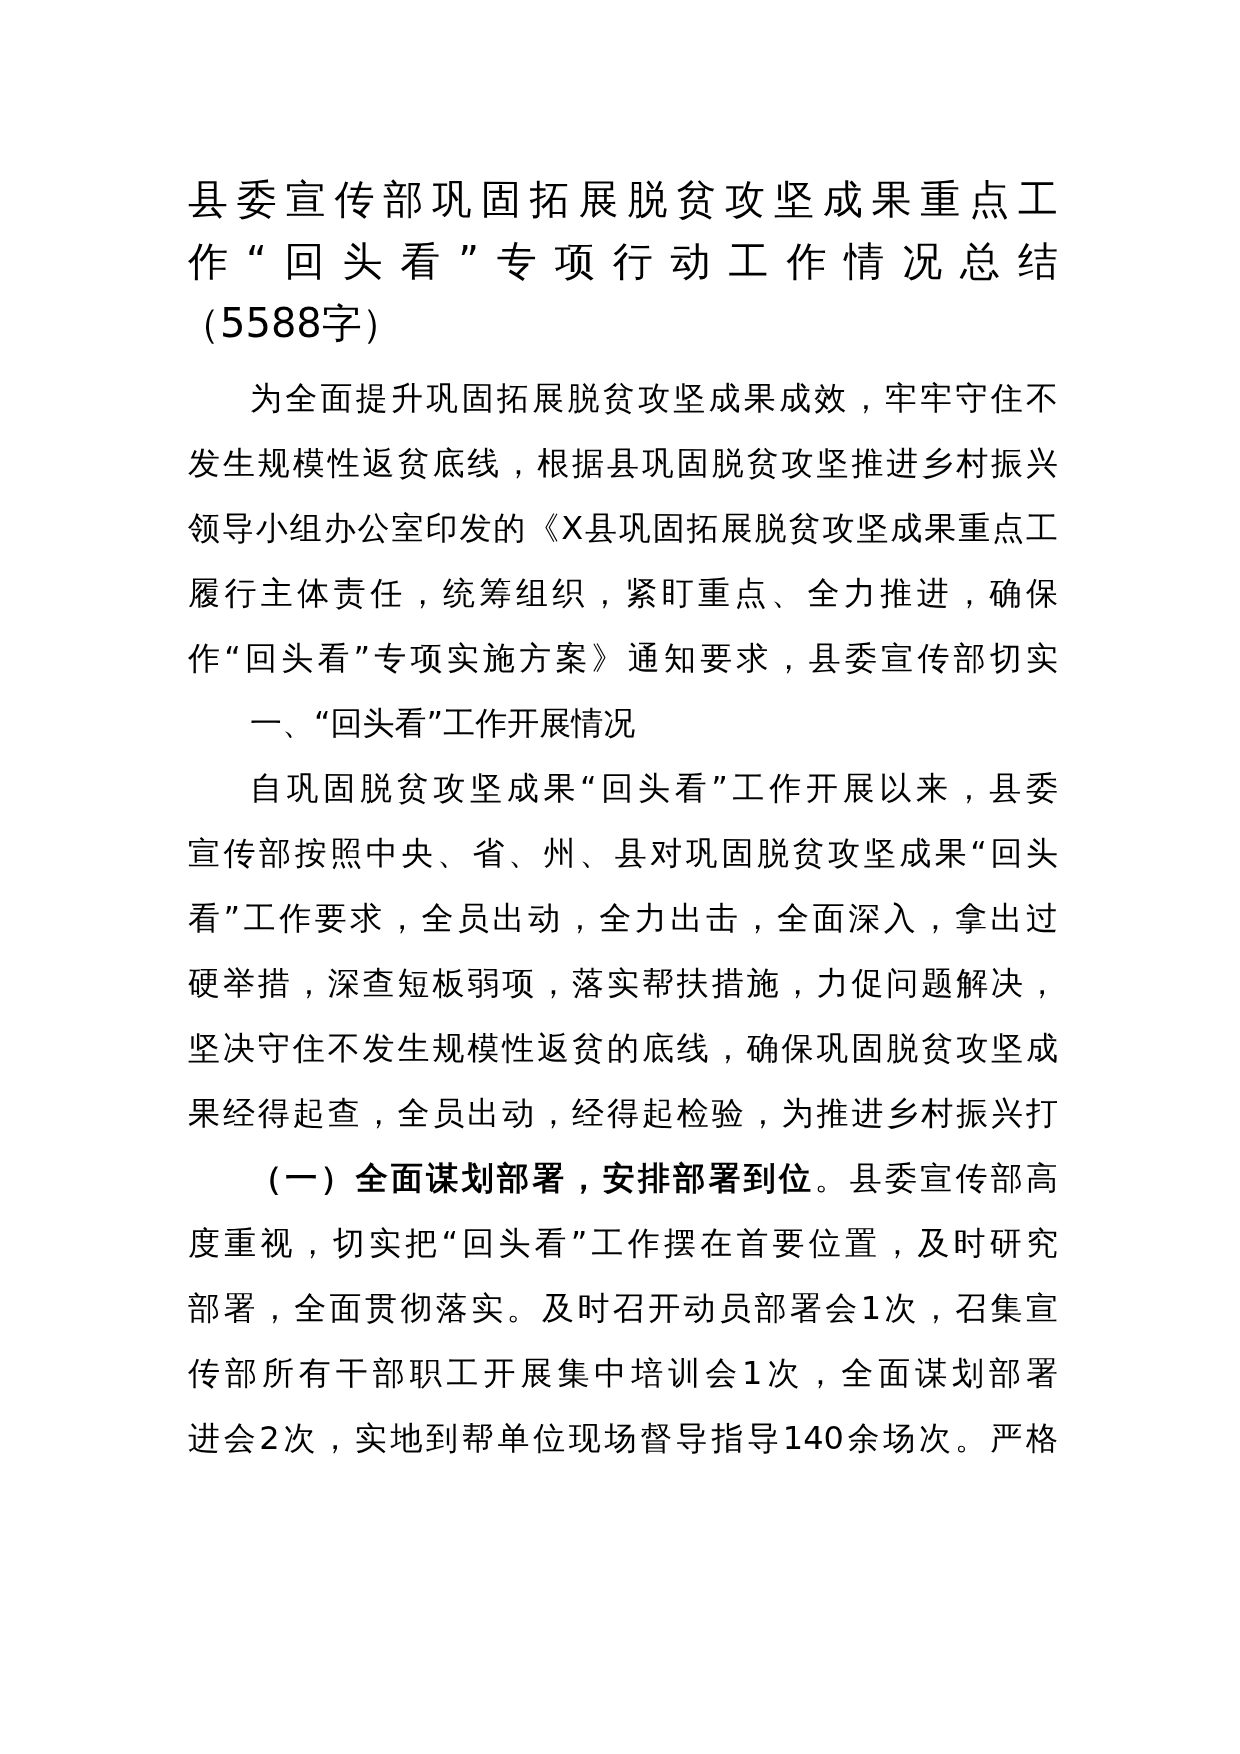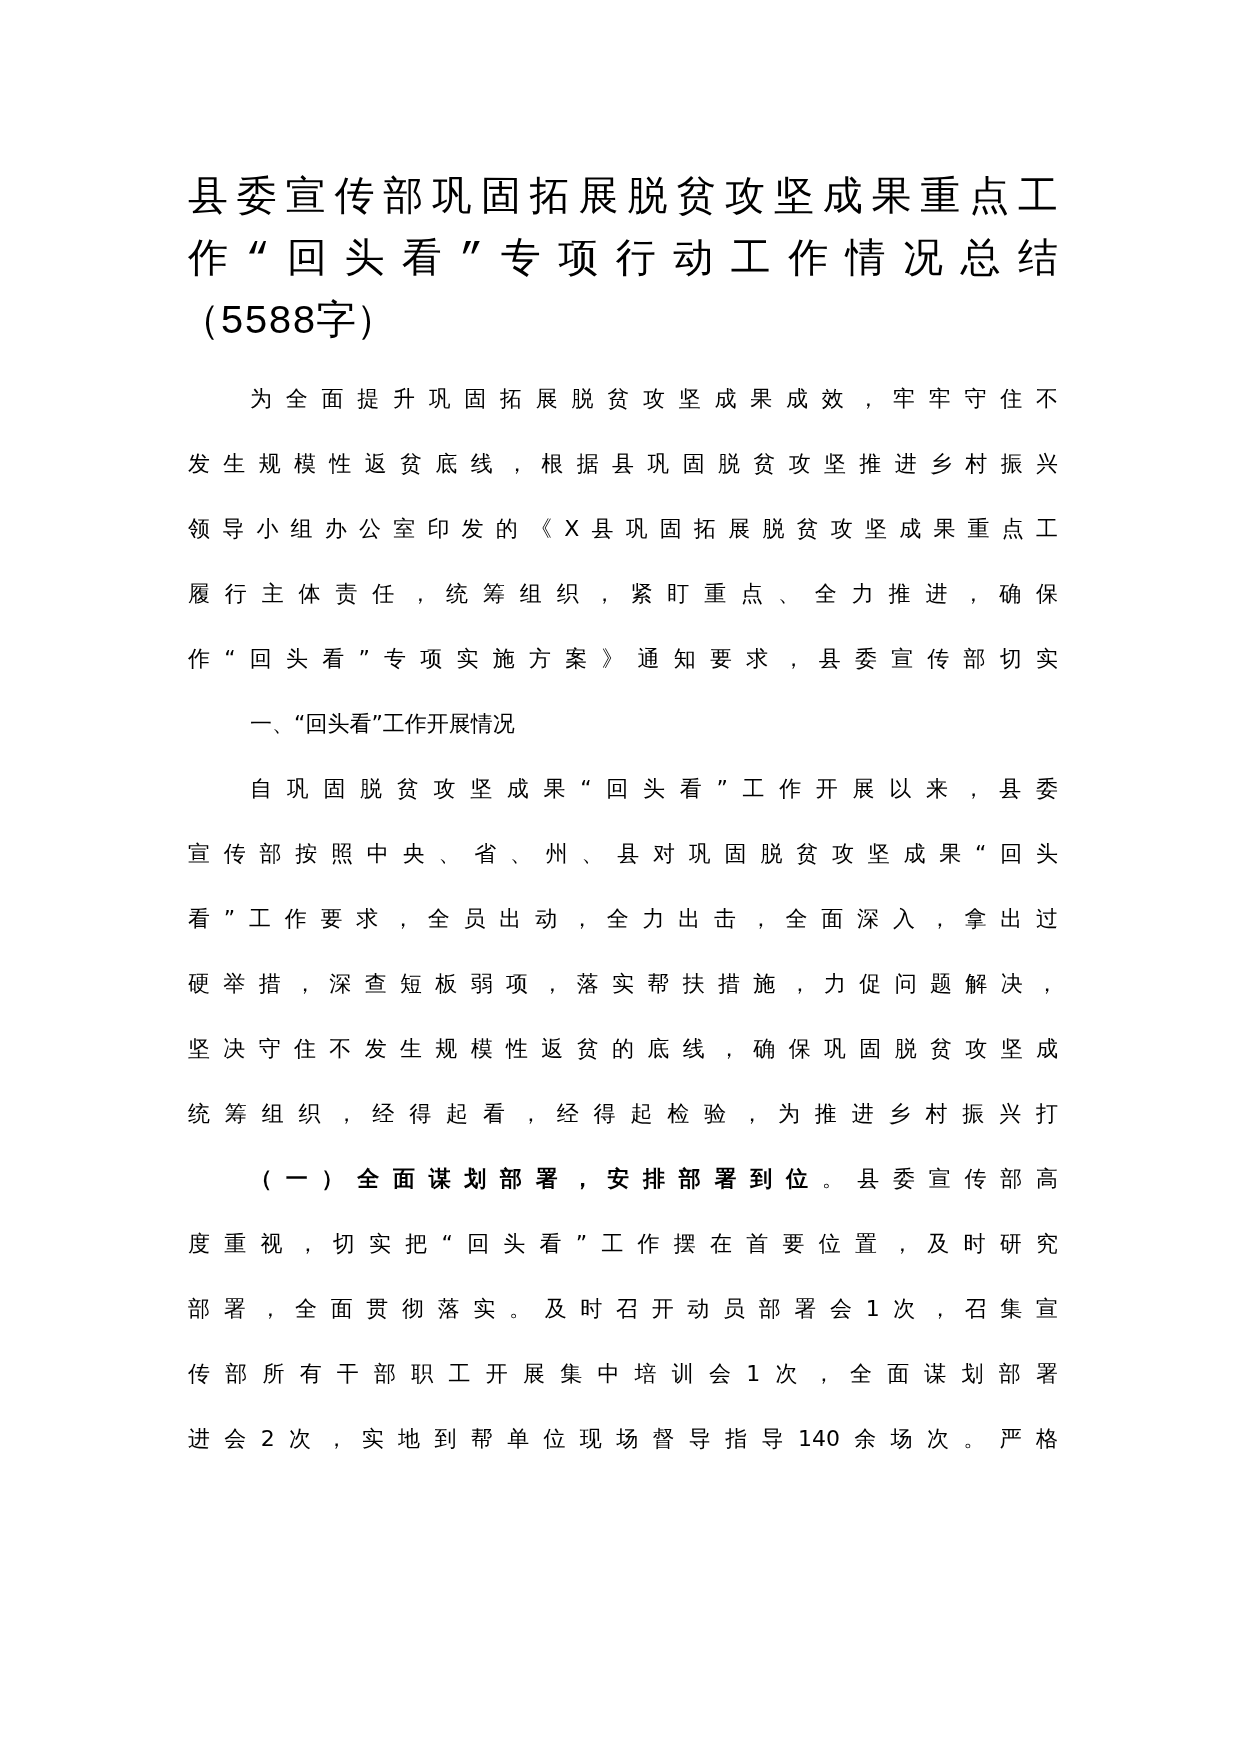--- a/index.html
+++ b/index.html
@@ -27,33 +27,32 @@
     top: 168px;
     width: 870px;
     font-size: 40px;
     line-height: 62px;
   }
   .title .tline {
     display: block;
     white-space: nowrap;
     text-align: justify;
     text-align-last: justify;
-    font-family: Liberation Mono, monospace;
   }
   .title .tline.last {
     text-align: right;
     text-align-last: left;
     letter-spacing: 0;
   }
   .body {
     position: absolute;
     left: 0;
     top: 366px;
     width: 870px;
-    font-size: 22px;
+    font-size: 32px;
     line-height: 65px;
   }
   .line {
     display: block;
     white-space: nowrap;
     height: 65px;
     text-align: justify;
     text-align-last: justify;
   }
   .line.last {
@@ -91,21 +90,21 @@
     <div>
       <span class="line last indent">一、“回头看”工作开展情况</span>
     </div>
 
     <div>
       <span class="line indent">自巩固脱贫攻坚成果“回头看”工作开展以来，县委</span>
       <span class="line">宣传部按照中央、省、州、县对巩固脱贫攻坚成果“回头</span>
       <span class="line">看”工作要求，全员出动，全力出击，全面深入，拿出过</span>
       <span class="line">硬举措，深查短板弱项，落实帮扶措施，力促问题解决，</span>
       <span class="line">坚决守住不发生规模性返贫的底线，确保巩固脱贫攻坚成</span>
-      <span class="line">统筹组织，经得起看，经得起检验，为推进乡村振兴打</span>
+      <span class="line">果经得起查，全员出动，经得起检验，为推进乡村振兴打</span>
     </div>
 
     <div>
       <span class="line indent"><span class="bold">（一）全面谋划部署，安排部署到位</span><span>。县委宣传部高</span></span>
       <span class="line">度重视，切实把“回头看”工作摆在首要位置，及时研究</span>
       <span class="line">部署，全面贯彻落实。及时召开动员部署会1次，召集宣</span>
       <span class="line">传部所有干部职工开展集中培训会1次，全面谋划部署</span>
       <span class="line">进会2次，实地到帮单位现场督导指导140余场次。严格</span>
     </div>
 

